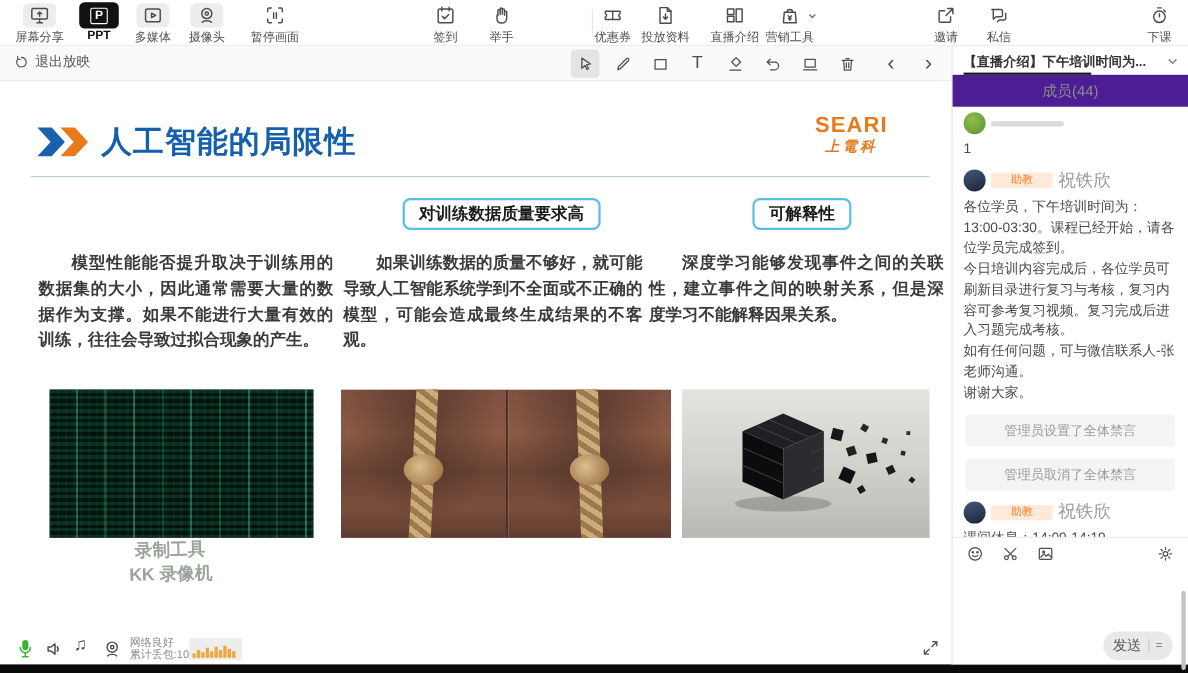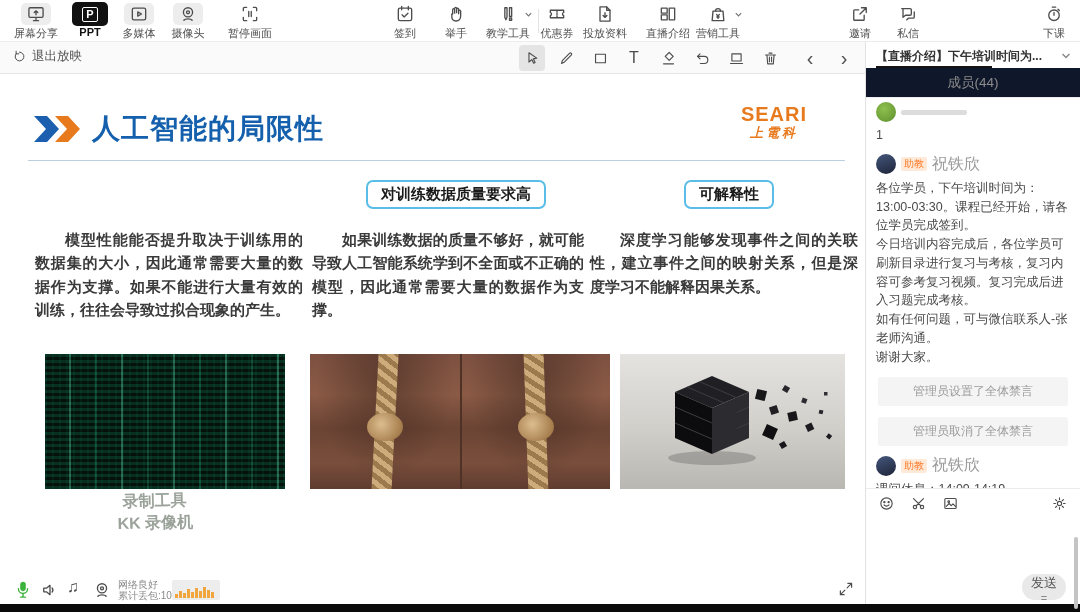--- a/index.html
+++ b/index.html
@@ -82,35 +82,35 @@
   .bottom-strip { position:absolute; left:0; top:604px; width:1080px; height:8px; background:#0a0a0a; }
 
   
   .sidebar { position:absolute; left:865px; top:42px; width:215px; height:562px; background:#fff; border-left:1px solid #e2e2e2; }
   .sbr-header { position:relative; height:26px; display:flex; align-items:center; padding:2px 8px 0 10px; }
   .sbr-title { font-size:12px; font-weight:600; color:#333; white-space:nowrap; overflow:hidden; flex:1; }
   .sbr-title-underline { position:absolute; left:10px; top:24px; width:116px; height:2px; background:#141414; }
   .sbr-tabs { display:flex; height:30px; border-bottom:1px solid #ededed; }
   .sbr-tab { flex:1; display:flex; align-items:center; justify-content:center; font-size:13.5px; cursor:pointer; }
   .sbr-tab.active { background:#fff; color:#1a1a1a; font-weight:700; }
-  .sbr-tab.inactive { background:#0f172a; color:#8c8c8c; }
+  .sbr-tab.inactive { background:#4c1d95; color:#8c8c8c; }
   .sbr-msgs { position:relative; height:390px; overflow:hidden; padding:2px 10px 0; }
   .msg-user-row { display:flex; align-items:center; gap:5px; margin-top:9px; }
   .avatar { width:20px; height:20px; border-radius:50%; flex:none; }
   .avatar.green { background:radial-gradient(circle at 40% 35%, #8fbf4e, #5c8f2e); }
   .avatar.dark { background:linear-gradient(160deg,#45577d,#1d2438); }
   .tiny-name { width:66px; height:5px; background:#dcdcdc; border-radius:2px; }
-  .badge { font-size:10px; color:#ff7e2e; background:#ffe9d8; border-radius:2px; padding:0 3px; line-height:14px; white-space:nowrap; }
+  .badge { font-size:10px; color:#ff7e2e; background:#ffe9d8; border-radius:2px; padding:0 18px; line-height:14px; white-space:nowrap; }
   .msg-name { font-size:16px; color:#9a9a9a; }
   .msg-text { font-size:12.5px; color:#4a4a4a; line-height:1.5; margin-top:4px; white-space:pre-line; }
   .sys-msg { background:#f4f4f4; color:#9b9b9b; font-size:12px; text-align:center; border-radius:3px; padding:6px 4px; margin:11px 2px 0; }
   .sbr-divider { border-top:1px solid #ebebeb; }
   .sbr-tools { display:flex; align-items:center; gap:15px; padding:6px 12px 4px; }
   .sbr-tools .push { margin-left:auto; }
-  .send-btn { position:absolute; right:14px; top:532px; height:26px; background:#e9e9e9; border-radius:13px; display:flex; align-items:center; padding:0 9px; cursor:pointer;flex-direction:column; }
+  .send-btn { position:absolute; right:14px; top:532px; height:26px; background:#e9e9e9; border-radius:13px; display:flex; align-items:center; padding:0 9px; cursor:pointer; }
   .send-label { font-size:13px; color:#555; }
   .send-sep { width:1px; height:12px; background:#c9c9c9; margin:0 6px; }
   .send-more { font-size:11px; color:#888; }
   .sbr-scroll { position:absolute; right:2px; top:495px; width:4px; height:72px; background:#c4c4c4; border-radius:2px; }
 </style>
 </head>
 <body>
 
 <div id="app">
 
@@ -192,35 +192,20 @@
       <span class="tb-ico">
         <svg class="ic" width="20" height="20" viewBox="0 0 24 24">
             <g class="stk">
               <path d="M8 12V6.8a1.2 1.2 0 012.4 0V11M10.4 10.6V5.2a1.2 1.2 0 012.4 0v5.2M12.8 10.4V6.2a1.2 1.2 0 012.4 0v5.6M15.2 11.8V8.6a1.2 1.2 0 012.4 0v5.6c0 3.6-2.1 6.2-5.6 6.2s-5-2.4-5-5V12.4a1.2 1.2 0 011-1.2"></path>
             </g>
           </svg>
       </span>
       <span class="tb-label">举手</span>
     </div>
 
-    <div class="tb-item" style="left:472px;width:72px">
-      <span class="tb-ico">
-        <svg class="ic" width="20" height="20" viewBox="0 0 24 24">
-            <g class="stk">
-              <path d="M8.2 4.5h2.6V16l-1.3 3-1.3-3zM13.8 4.5h2.6v10.5h-2.6zM13.8 17h2.6v2.5h-2.6z"></path>
-            </g>
-          </svg>
-        <span class="tb-caret">
-          <svg class="ic" width="9" height="9" viewBox="0 0 10 10">
-              <path d="M2 3.5l3 3 3-3" fill="none" stroke="#777" stroke-width="1.4"></path>
-            </svg>
-        </span>
-      </span>
-      <span class="tb-label">教学工具</span>
-    </div>
 
     <div class="tb-div"></div>
 
     <div class="tb-item" style="left:529px;width:56px">
       <span class="tb-ico">
         <svg class="ic" width="20" height="20" viewBox="0 0 24 24">
             <g class="stk">
               <path d="M4 7.5h16v2.6a2 2 0 000 3.8v2.6H4v-2.6a2 2 0 000-3.8z"></path>
               <path d="M12 8.5v1.4M12 11.3v1.4M12 14.1v1.4"></path>
             </g>
@@ -400,21 +385,21 @@
     <div class="logo">
       <div class="logo-text">SEARI</div>
       <div class="logo-sub">上電科</div>
     </div>
     <div class="title-underline"></div>
 
     <div class="kbox b2">对训练数据质量要求高</div>
     <div class="kbox b3">可解释性</div>
 
     <div class="kcol c1">模型性能能否提升取决于训练用的数据集的大小，因此通常需要大量的数据作为支撑。如果不能进行大量有效的训练，往往会导致过拟合现象的产生。</div>
-    <div class="kcol c2">如果训练数据的质量不够好，就可能导致人工智能系统学到不全面或不正确的模型，因此通常需要大量的数据作为支撑。</div>
+    <div class="kcol c2">如果训练数据的质量不够好，就可能导致人工智能系统学到不全面或不正确的模型，可能会造成最终生成结果的不客观。</div>
     <div class="kcol c3">深度学习能够发现事件之间的关联性，建立事件之间的映射关系，但是深度学习不能解释因果关系。</div>
 
     <div class="img-matrix"></div>
 
     <div class="img-rope">
       <div class="rope-panel">
         <div class="rope r1"></div>
           <div class="knot"></div>
       </div>
       <div class="rope-panel">

